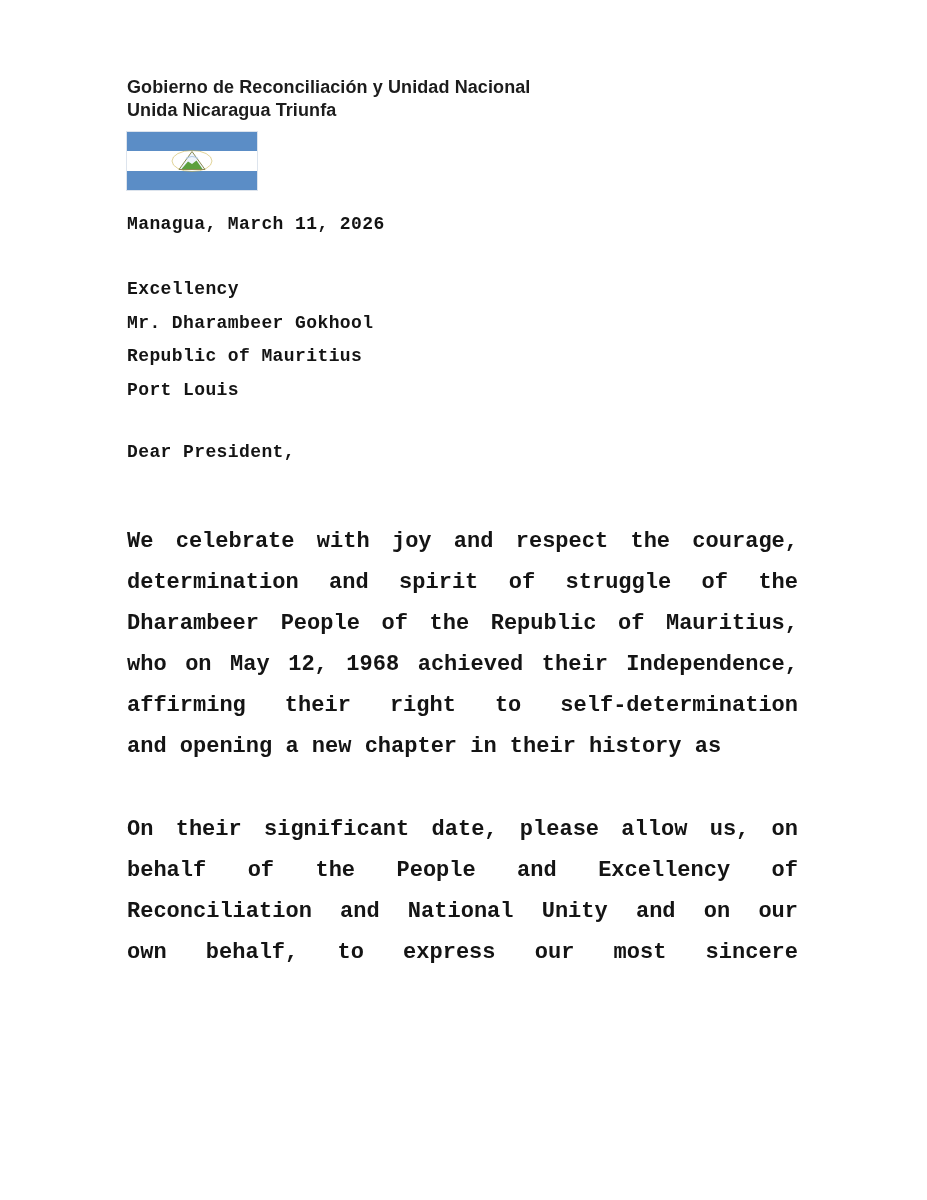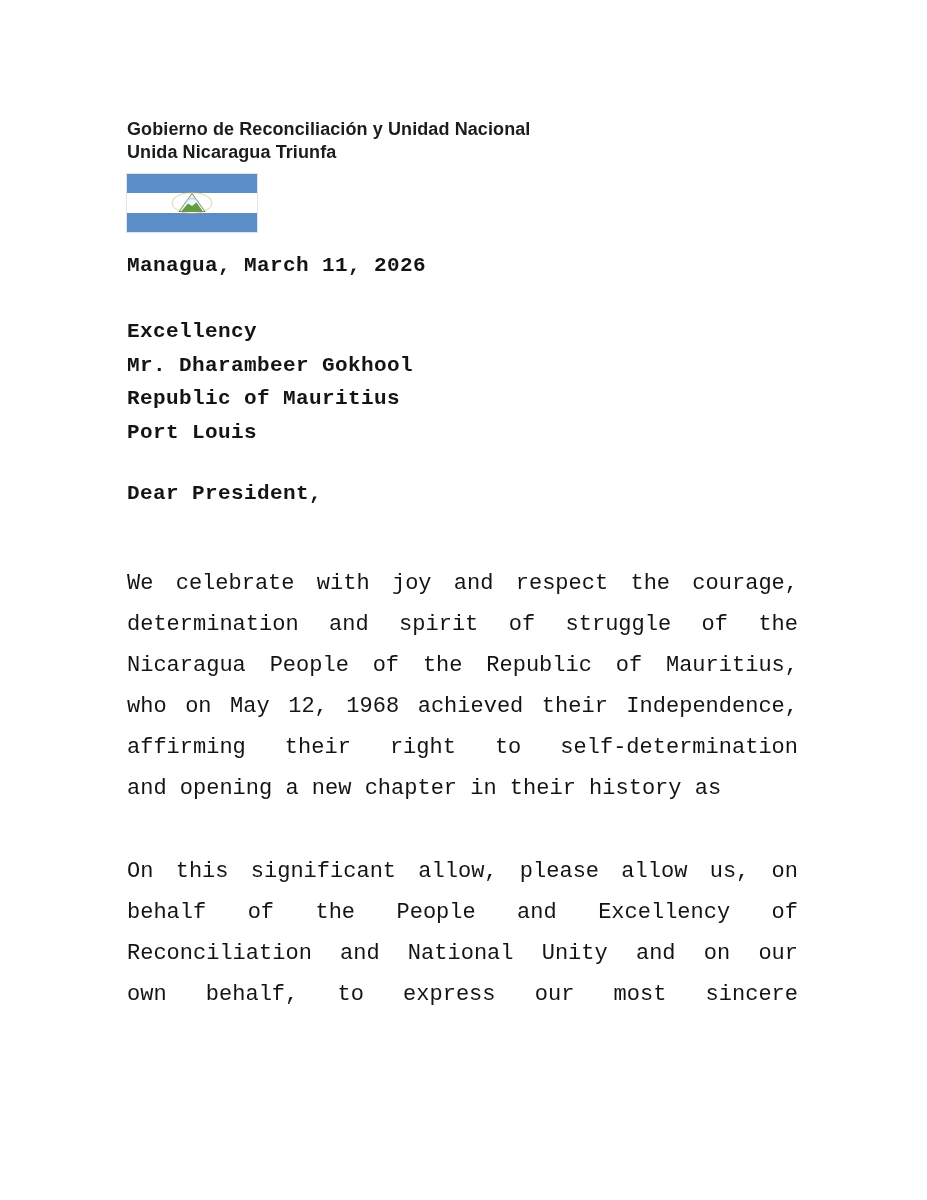--- a/index.html
+++ b/index.html
@@ -16,21 +16,21 @@
     font-family: "Liberation Mono", monospace;
   }
   .content {
     position: absolute;
     left: 127px;
     width: 671px;
     top: 0;
   }
   
   .letterhead {
-    margin-top: 118px;
+    margin-top: 76px;
     font-family: "Liberation Sans", sans-serif;
     font-weight: bold;
     font-size: 18px;
     line-height: 23px;
     color: #1c1c1c;
     letter-spacing: 0.1px;
   }
   
   .flag {
     margin-top: 10px;
@@ -47,32 +47,32 @@
     left: 50%;
     top: 50%;
     transform: translate(-50%, -50%);
     width: 46px;
     height: 26px;
   }
   
   .mono-lg {
     font-family: "Liberation Mono", monospace;
     font-weight: bold;
-    font-size: 21px;
+    font-size: 18px;
     letter-spacing: 0.4px;
     color: #141414;
     white-space: nowrap;
   }
   .dateline  { margin-top: 17px; line-height: 34px; }
   .recipient { margin-top: 32px; line-height: 33.5px; }
   .salutation{ margin-top: 28px; line-height: 34px; }
   
   .paragraph {
     font-family: "Liberation Mono", monospace;
-    font-weight: normal;
+    font-weight: bold;
     font-size: 22px;
     line-height: 41px;
     color: #141414;
   }
   .paragraph .line {
     text-align: justify;
     text-align-last: justify;
   }
   .paragraph.no-stretch-last .line:last-child {
     text-align-last: left;
@@ -110,27 +110,27 @@
         <div class="line">Mr. Dharambeer Gokhool</div>
         <div class="line">Republic of Mauritius</div>
         <div class="line">Port Louis</div>
       </div>
 
     <div class="salutation mono-lg">Dear President,</div>
 
     <div class="paragraph para-1 no-stretch-last">
         <div class="line">We celebrate with joy and respect the courage,</div>
         <div class="line">determination and spirit of struggle of the</div>
-        <div class="line">Nicaragua People of the Republic of Mauritius,</div>
+        <div class="line">Dharambeer People of the Republic of Mauritius,</div>
         <div class="line">who on May 12, 1968 achieved their Independence,</div>
         <div class="line">affirming their right to self-determination</div>
         <div class="line">and opening a new chapter in their history as</div>
       </div>
 
     <div class="paragraph para-2">
-        <div class="line">On this significant allow, please allow us, on</div>
+        <div class="line">On their significant date, please allow us, on</div>
         <div class="line">behalf of the People and Excellency of</div>
         <div class="line">Reconciliation and National Unity and on our</div>
         <div class="line">own behalf, to express our most sincere</div>
       </div>
 
   </div>
 </div>
 
 </body></html>

